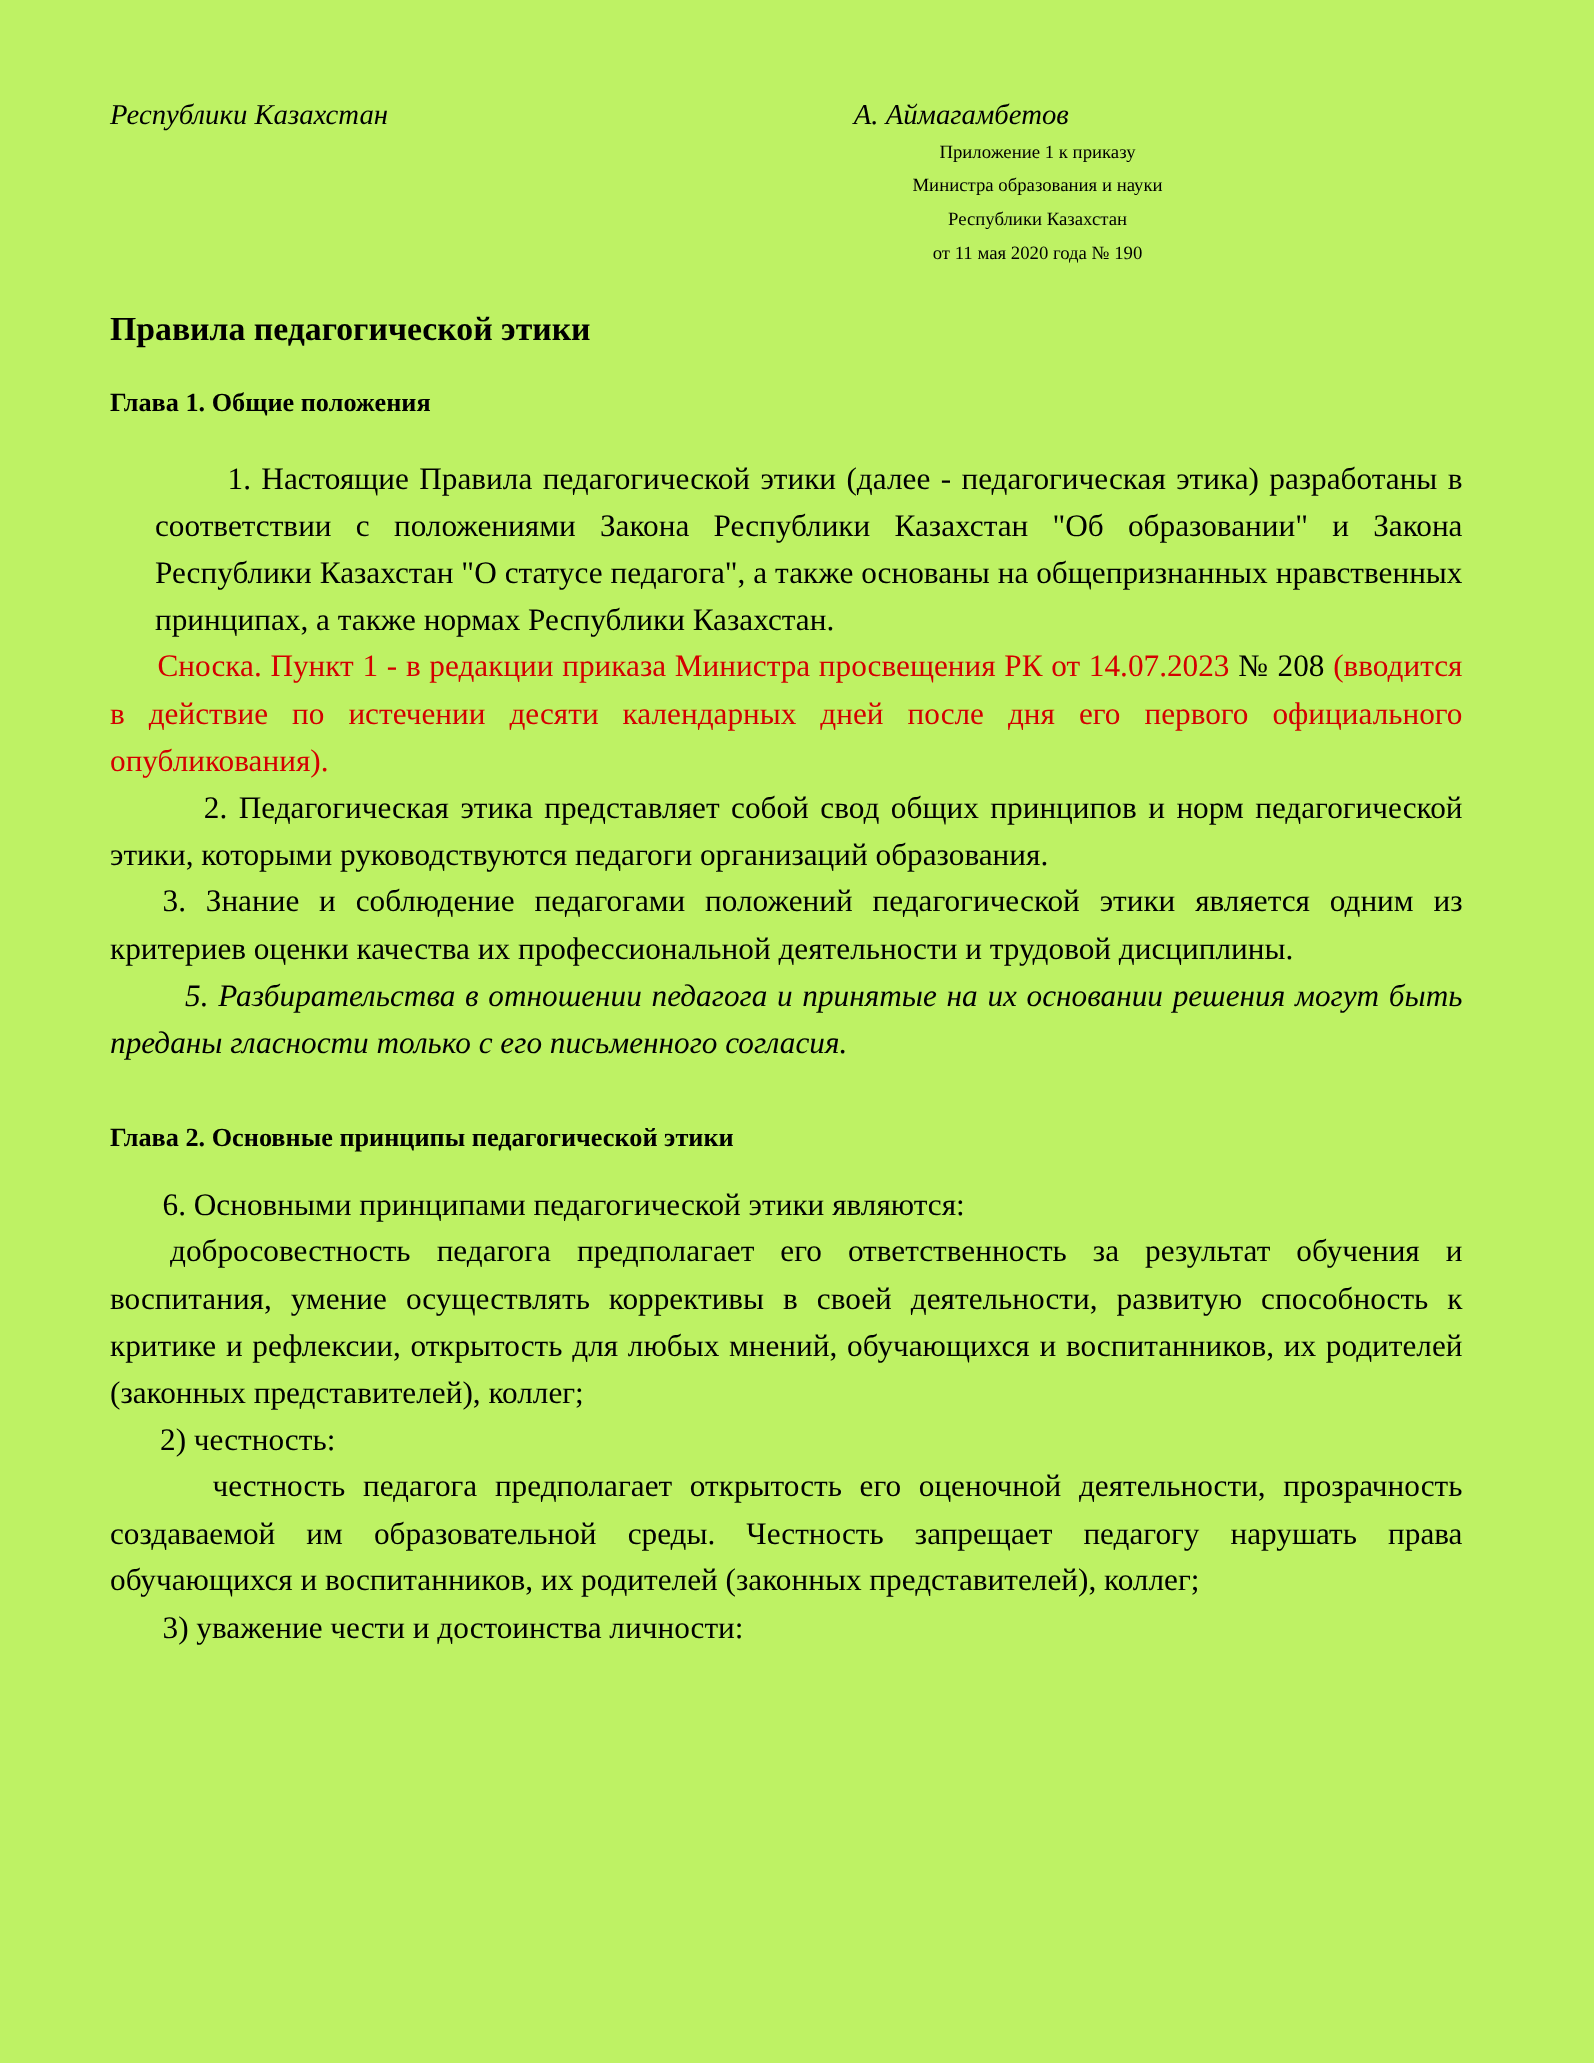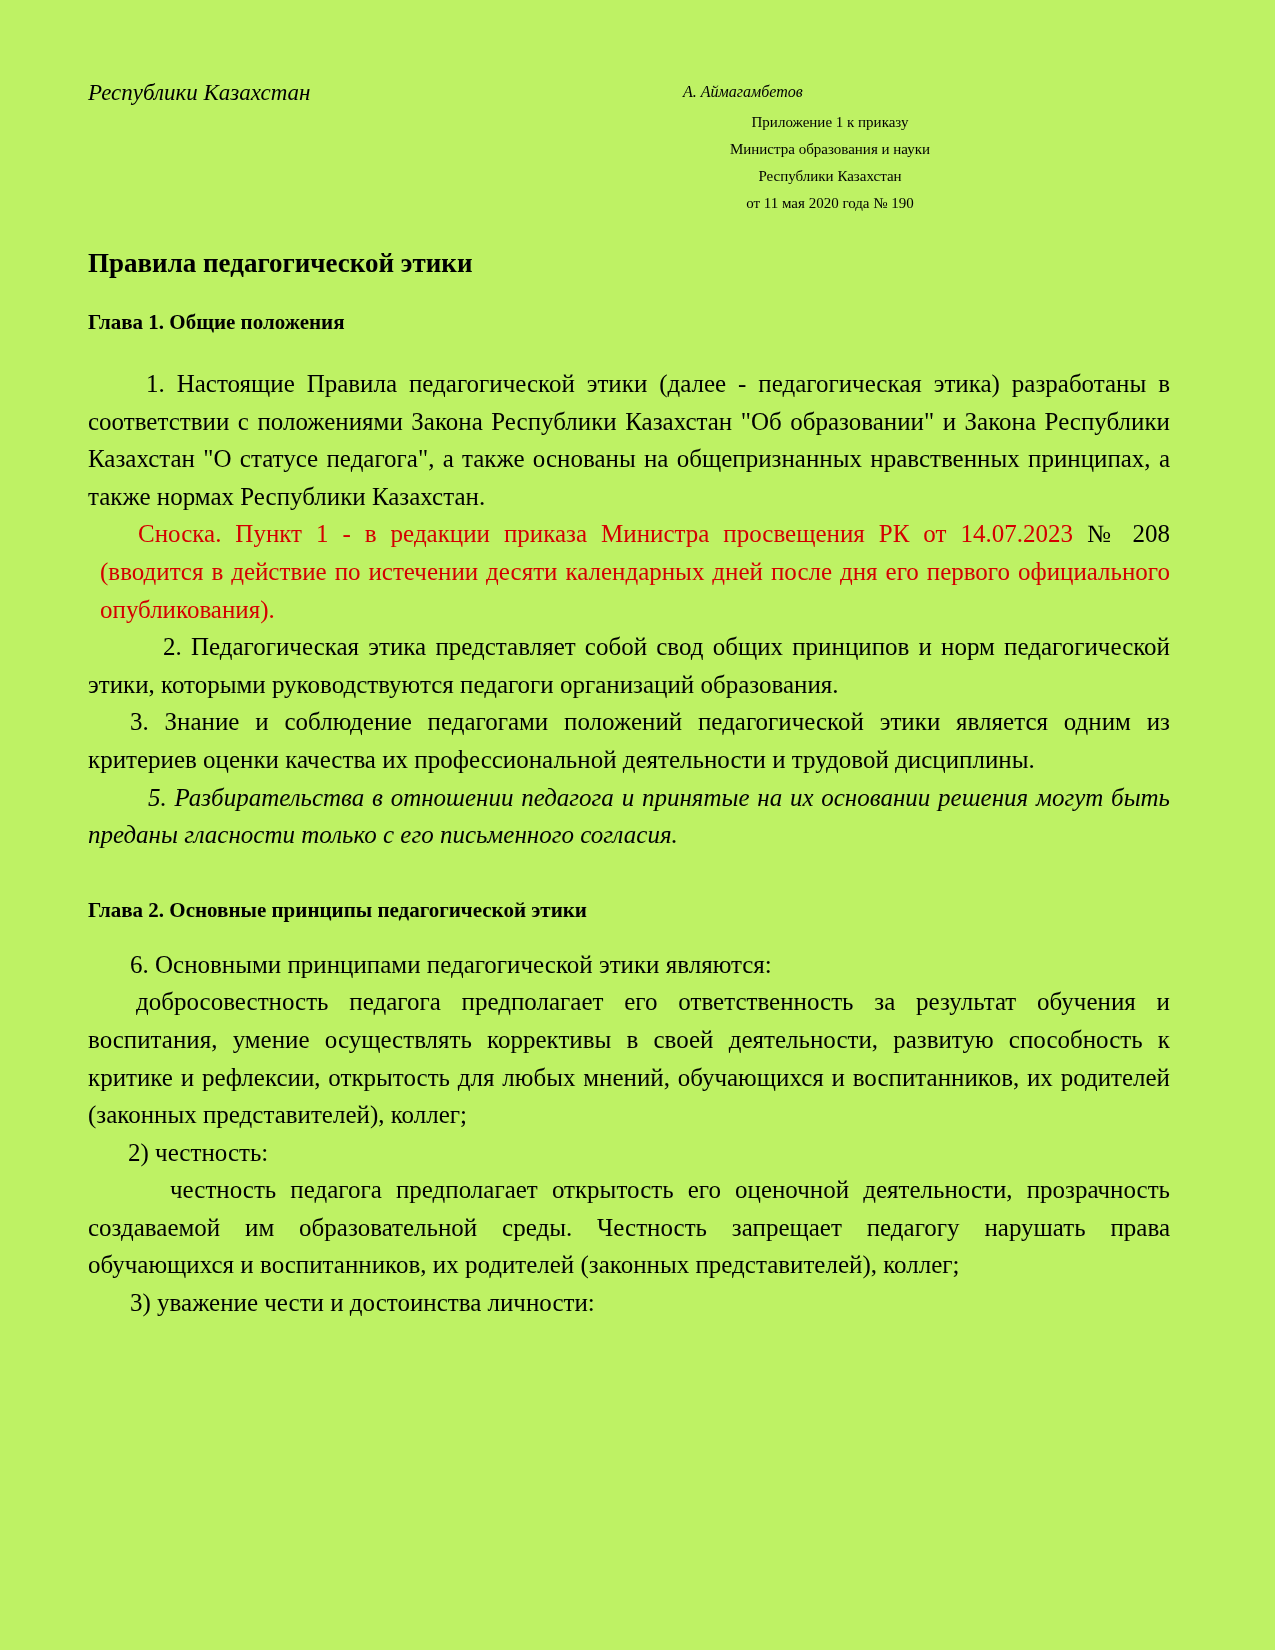--- a/index.html
+++ b/index.html
@@ -28,21 +28,21 @@
   }
   .header-org {
     font-style: italic;
     font-size: 23px;
   }
   .header-signatory {
     position: absolute;
     left: 595px;
     top: 0;
     font-style: italic;
-    font-size: 16px;
+    font-size: 23px;
   }
   .annex {
     width: 460px;
     margin-left: 512px;
     margin-top: 3px;
     text-align: center;
     font-size: 15px;
     line-height: 27px;
   }
   .doc-title {
@@ -64,22 +64,22 @@
     margin: 0;
     text-align: justify;
     text-align-last: left;
   }
   .para.first-after-heading {
     margin-top: 27px;
   }
   .para.first-after-heading2 {
     margin-top: 20px;
   }
-  .ind-58 { text-indent: 58px; }
-  .ind-38 { text-indent: 38px; margin-left: 12px; }
+  .ind-58 { text-indent: 58px; margin-left: 36px; }
+  .ind-38 { text-indent: 38px; }
   .ind-75 { text-indent: 75px; }
   .ind-42 { text-indent: 42px; }
   .ind-82 { text-indent: 82px; }
   .ind-60 { text-indent: 60px; font-style: italic; }
   .ind-48 { text-indent: 48px; }
   .ind-40 { text-indent: 40px; }
   .no-justify {
     text-align: left;
   }
   .red-text {

